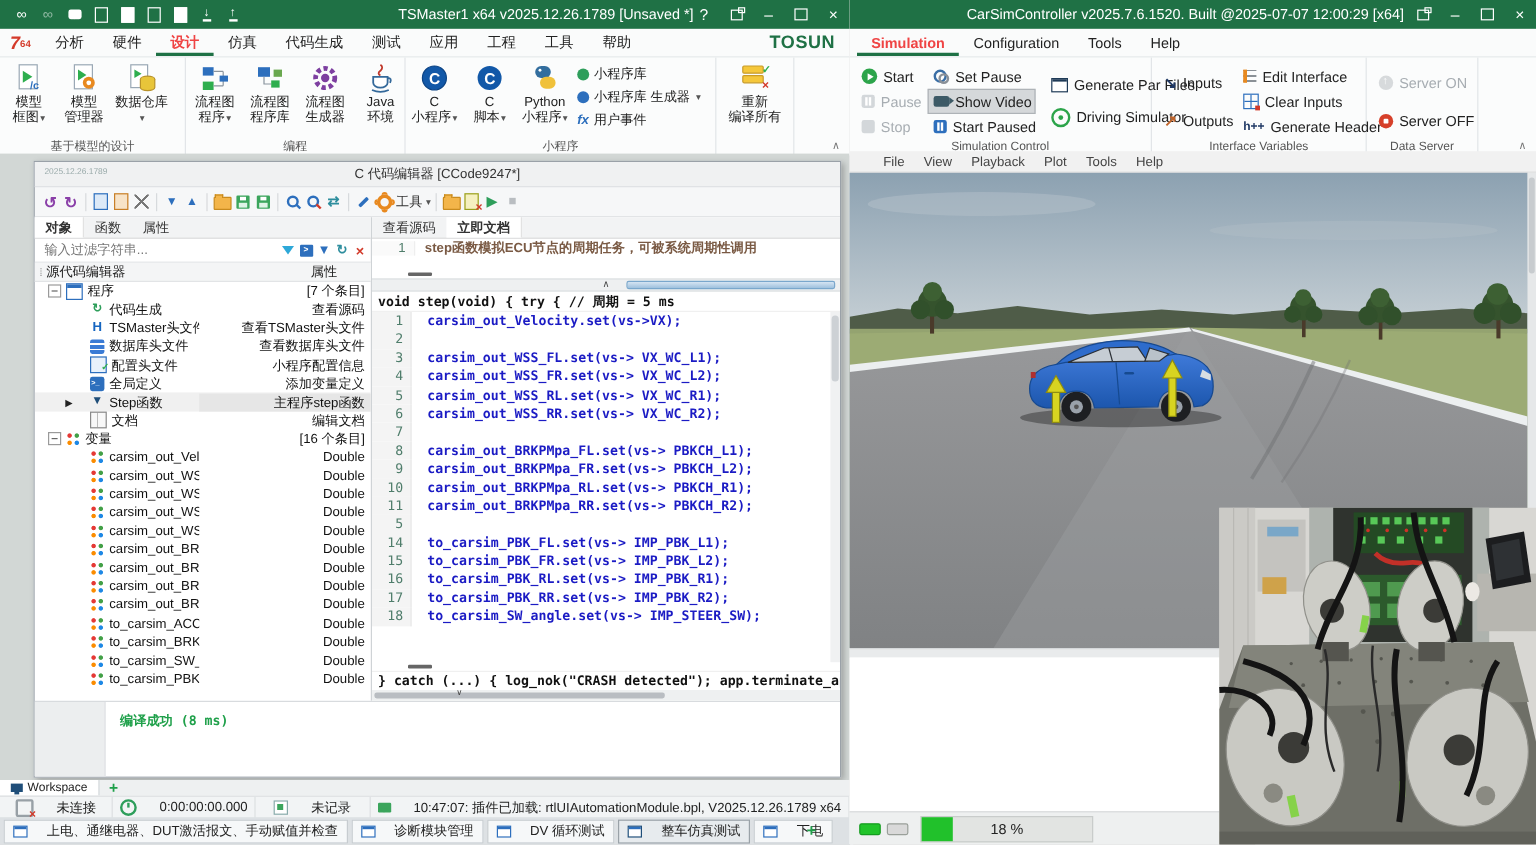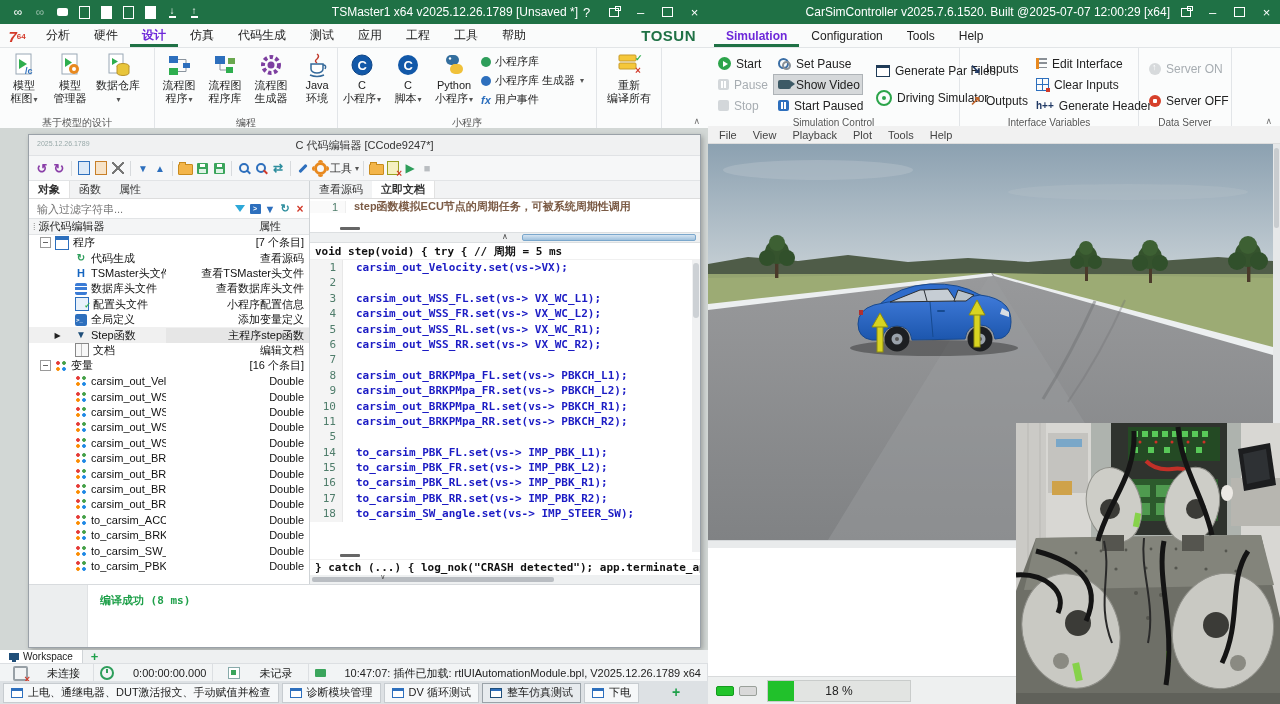--- a/index.html
+++ b/index.html
@@ -21,21 +21,21 @@
 .bubble{width:11px;height:8px;background:#fff;border-radius:2px;position:relative}
 .bubble::after{content:"";position:absolute;left:2px;bottom:-3px;border:3px solid transparent;border-top-color:#fff}
 .tb-ctrls{margin-left:auto;display:flex;z-index:2}
 .wbtn{width:27px;height:24px;display:flex;align-items:center;justify-content:center;color:#fff;font-size:13px}
 .maxbox{width:9px;height:8px;border:1px solid #fff}
 .resbox{width:8px;height:7px;border:1px solid #fff;position:relative}
 .resbox::after{content:"";position:absolute;right:-3px;top:-3px;width:4px;height:3px;border:1px solid #fff}
 
 .menubar{height:23px;background:#fafbfb;border-bottom:1px solid #e2e5e7;display:flex;align-items:stretch;font-size:12px;color:#222}
 .mitem{padding:0 12px;display:flex;align-items:center;cursor:default}
-.mitem.active{color:#6d28d9;font-weight:bold;box-shadow:inset 0 -3px 0 #1f7145}
+.mitem.active{color:#ef4444;font-weight:bold;box-shadow:inset 0 -3px 0 #1f7145}
 .ts7{width:34px;display:flex;align-items:flex-end;justify-content:center;color:#d43a2a;font-weight:bold;font-style:italic;font-size:15px;line-height:20px}
 .ts7 small{font-size:8px;font-style:normal}
 .tosun{margin-left:auto;margin-right:12px;display:flex;align-items:center;color:#1f7145;font-weight:bold;font-size:15px;letter-spacing:.5px}
 
 .ribbon{height:81px;background:#fbfcfc;border-bottom:1px solid #d6dadd;display:flex;position:relative;font-size:11px}
 .rgroup{position:relative;border-right:1px solid #e2e5e8;padding:2px 1px 13px}
 .rg-items{display:flex;height:100%}
 .rgroup-label{position:absolute;bottom:0;left:0;right:0;text-align:center;font-size:10px;color:#555;line-height:13px}
 .bigbtn{display:flex;flex-direction:column;align-items:center;padding:1px 3px;color:#222;min-width:40px}
 .bigbtn .ic{height:28px;display:flex;align-items:center;justify-content:center}
@@ -184,28 +184,28 @@
 .sbc.msg{flex:1;justify-content:flex-start}
 .ic-plug{width:11px;height:11px;border:2px solid #98a0a6;border-radius:2px;position:relative;flex:none}
 .ic-plug::after{content:"×";position:absolute;right:-4px;bottom:-6px;color:#d23a2a;font-weight:bold;font-size:10px}
 .ic-clock{width:10px;height:10px;border:2px solid #2e9e5b;border-radius:50%;position:relative;flex:none}
 .ic-clock::before{content:"";position:absolute;left:4px;top:1px;width:1.5px;height:4px;background:#2e9e5b}
 .ic-rec{width:10px;height:10px;border:1px solid #8aa;background:#fff;position:relative;flex:none}
 .ic-rec::before{content:"";position:absolute;left:2px;top:2px;width:5px;height:5px;background:#3ba55c}
 .ic-msgi{width:11px;height:8px;background:#3ba55c;border-radius:1px;position:relative;flex:none}
 .ic-msgi::after{content:"";position:absolute;left:2px;bottom:-3px;border:3px solid transparent;border-top-color:#3ba55c}
 .bt{position:absolute;top:681px;left:0;width:708px;height:23px;background:#dde1e4;display:flex;align-items:center;padding-left:3px;gap:3px;font-size:11px}
-.btab{height:18px;display:flex;align-items:center;gap:5px;padding:0 7px;background:#f6f8f9;border:1px solid #c7ccd0;color:#222;white-space:nowrap}
+.btab{height:18px;display:flex;align-items:center;gap:16px;padding:0 7px;background:#f6f8f9;border:1px solid #c7ccd0;color:#222;white-space:nowrap}
 .btab.active{background:#e7ebee;border-color:#9aa2a8}
 .ic-win{width:10px;height:8px;border:1px solid #2d6fbd;background:#fff;position:relative;flex:none}
 .ic-win::before{content:"";position:absolute;top:0;left:0;right:0;height:2px;background:#2d6fbd}
 .btab.active .ic-win{border-color:#1f4e79}
 .bt-plus{color:#1fa04a;font-weight:bold;font-size:14px;margin-left:4px}
 
-.vw-menu{position:absolute;top:126px;left:0;width:572px;height:18px;background:#f1f1f1;border-bottom:1px solid #ddd;display:flex;align-items:center;font-size:11px;color:#444;padding-left:3px;box-sizing:border-box}
+.vw-menu{position:absolute;top:126px;left:0;width:572px;height:18px;background:#f1f1f1;border-bottom:1px solid #ddd;display:flex;align-items:center;font-size:11px;color:#444;padding-left:20px;box-sizing:border-box}
 .vw-mitem{padding:0 8px}
 .vw-view{position:absolute;top:144px;left:0;width:565px;height:396px;background:#9fb0bc}
 .vw-vscroll{position:absolute;top:144px;right:0;width:7px;height:396px;background:#e6e8e9}
 .vw-vscroll .thumb{position:absolute;left:1px;right:1px;top:4px;height:80px;background:#c8cccf;border-radius:3px}
 .vw-hscroll{position:absolute;top:540px;left:0;width:572px;height:8px;background:#e9ebec;border-top:1px solid #d5d8da;box-sizing:border-box}
 .vw-hscroll .thumb{position:absolute;left:55%;top:1px;width:38%;height:5px;background:#b9bdc2;border-radius:2px}
 .vw-hscroll .chev{position:absolute;right:2px;top:-3px;font-size:7px;color:#444}
 .vw-log{position:absolute;top:548px;left:0;width:572px;height:128px;background:#fff;font-size:11px;color:#111;padding:3px 0 0 5px;line-height:15.5px;overflow:hidden;box-sizing:border-box}
 .logline{white-space:nowrap}
 .vw-status{position:absolute;top:676px;left:0;width:572px;height:28px;background:#eef0f0;border-top:1px solid #d8dadb;display:flex;align-items:center;font-size:12px;color:#222;box-sizing:border-box}

